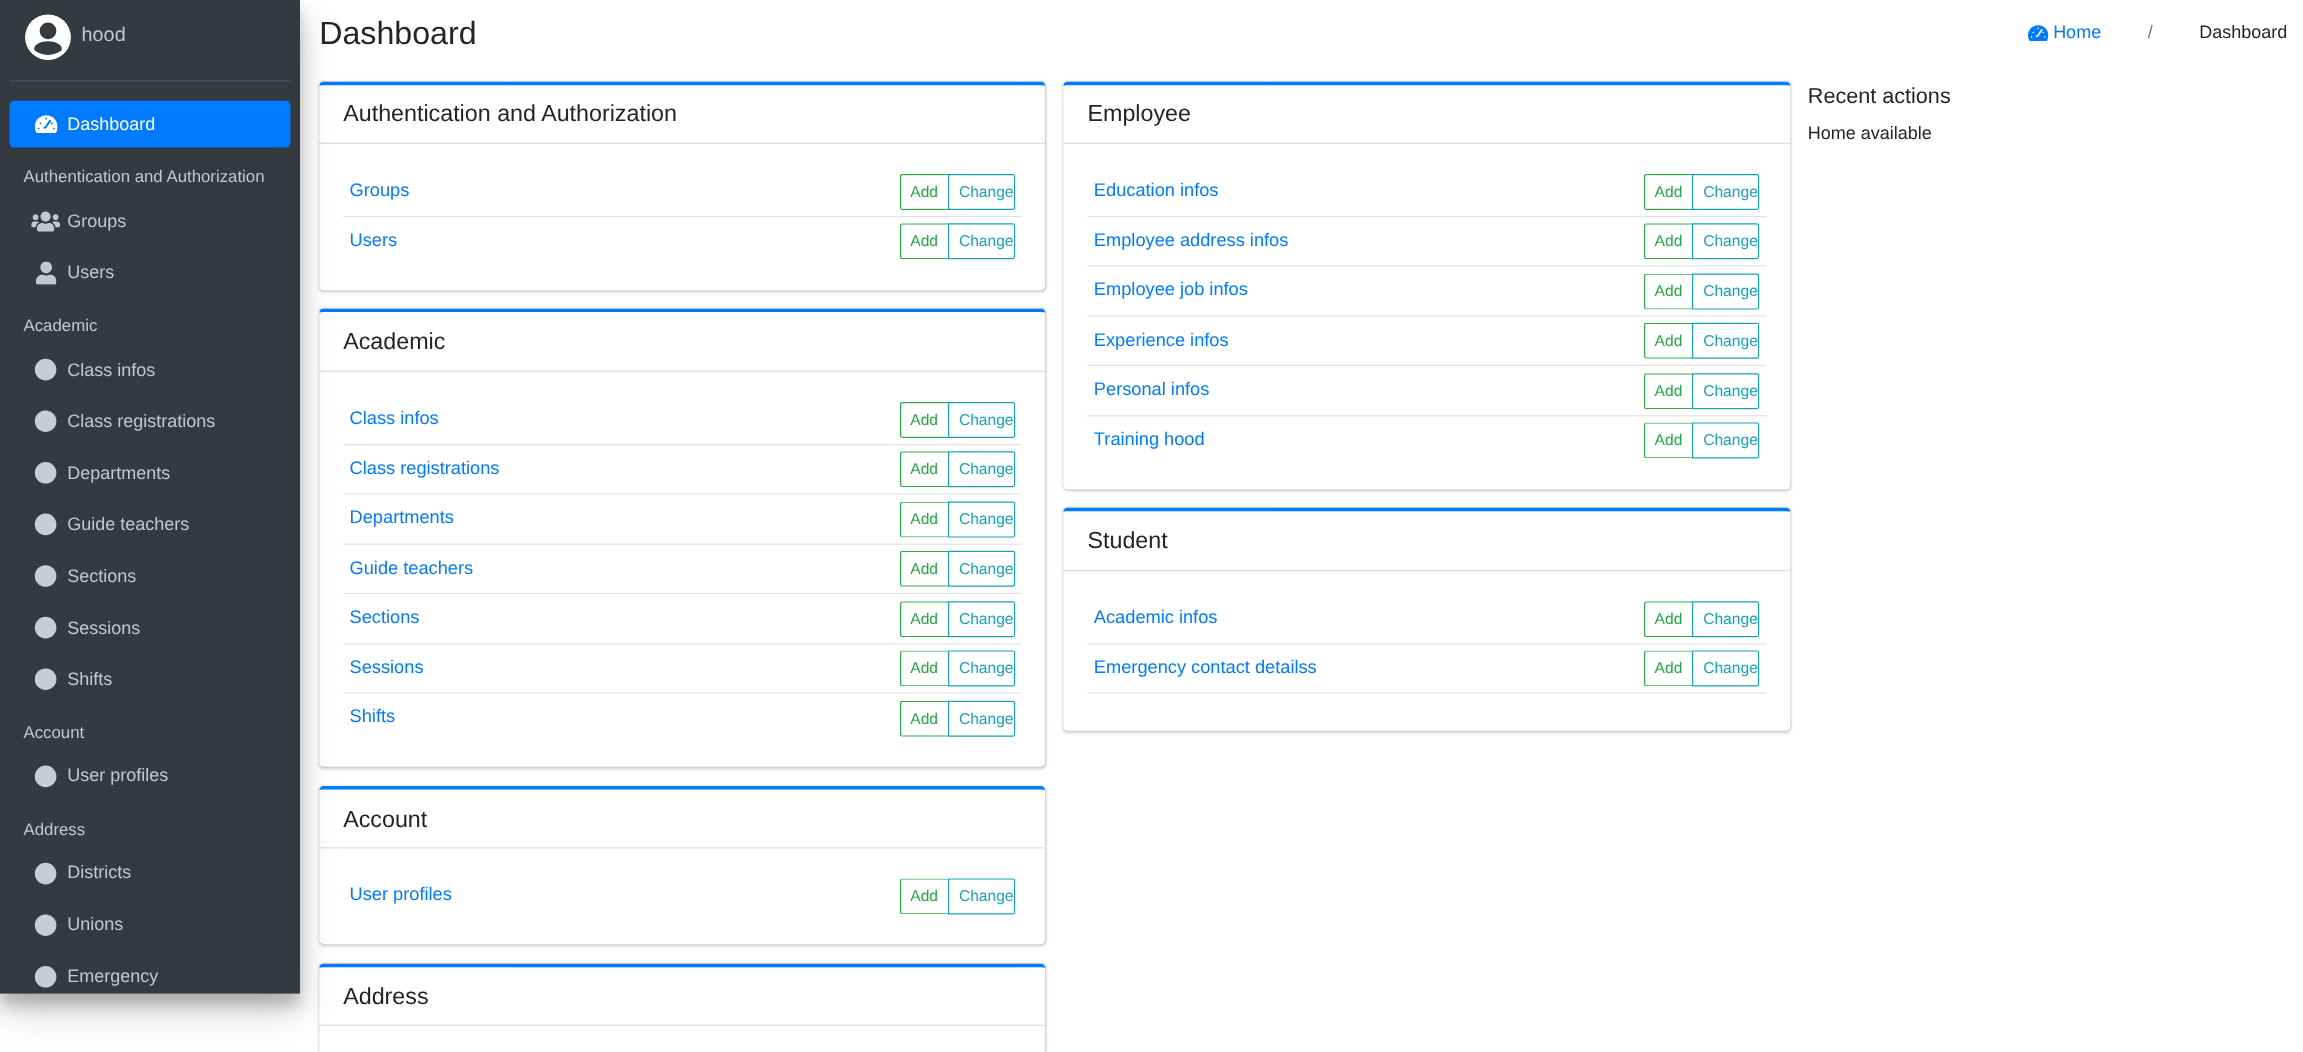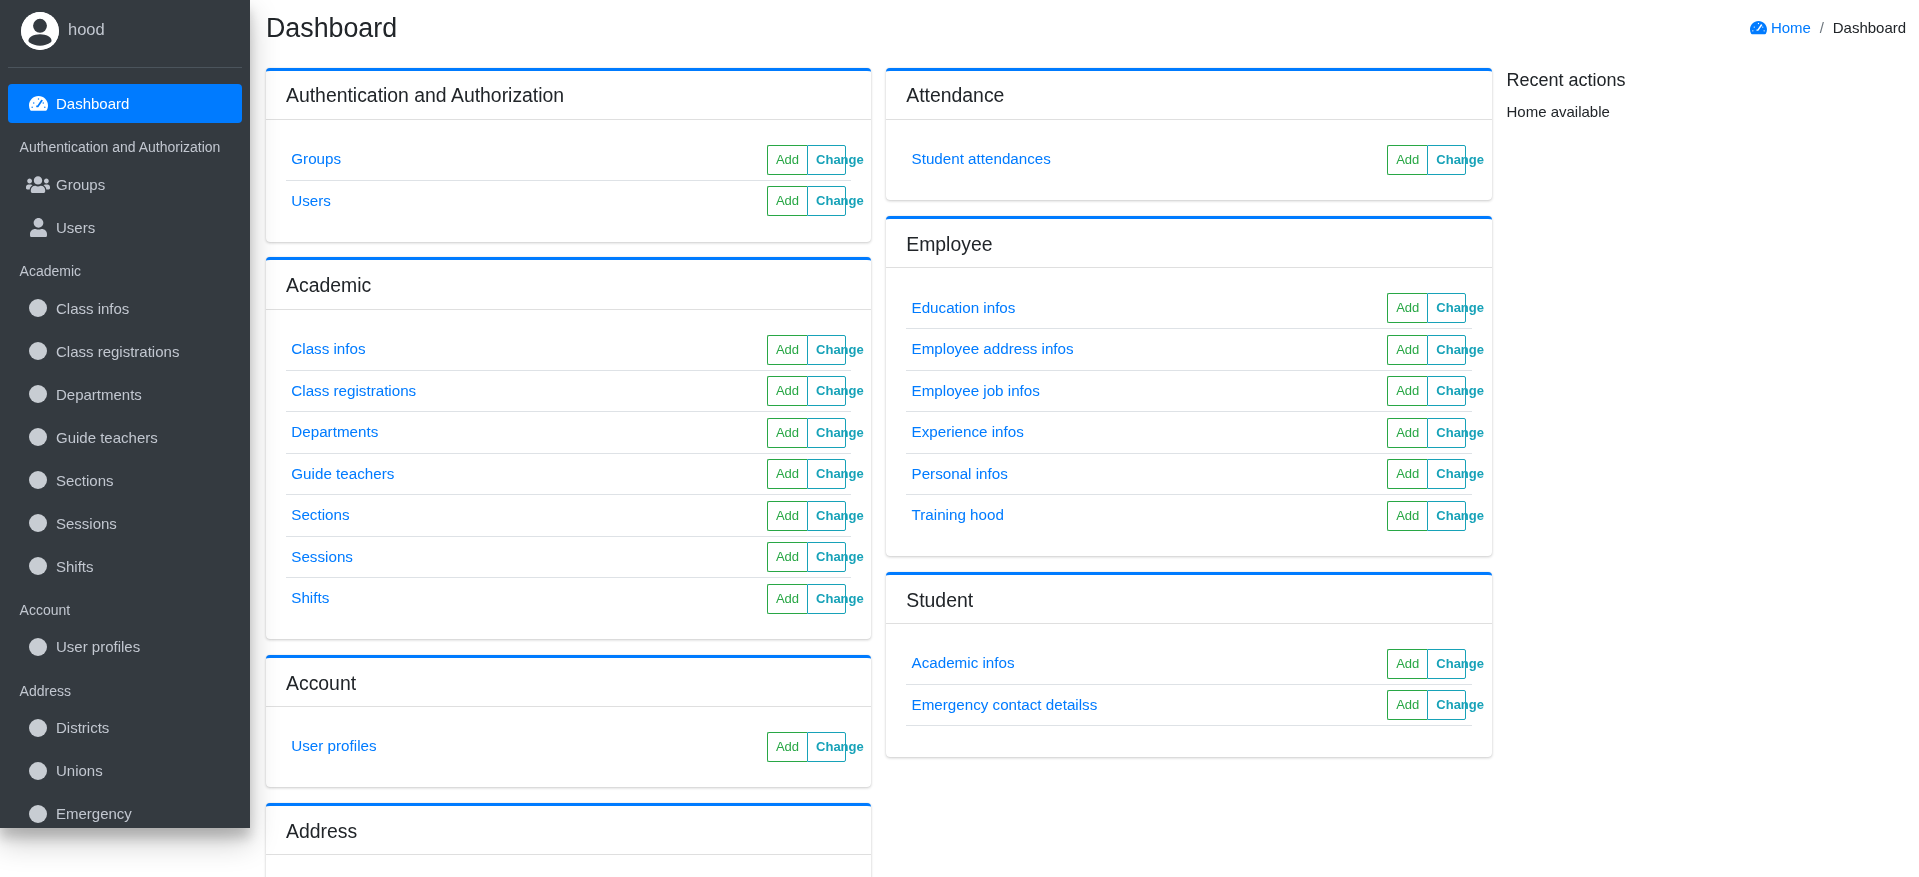--- a/index.html
+++ b/index.html
@@ -42,21 +42,21 @@
   .circ{display:inline-block;width:18px;height:18px;border-radius:50%;background:#c8cdd3;}
 
   
   .content-wrapper{
     position:absolute;left:250px;top:0;right:0;height:877px;
     background:#ffffff;overflow:hidden;
   }
   .content-header{padding:11.8px 14px 0 16px;}
   .ch-row{display:flex;align-items:center;flex-wrap:wrap;margin:0 -7.5px;}
   .page-title{font-size:26.8px;font-weight:400;margin:0;color:#212529;line-height:1.2;padding:0 7.5px;}
-  .breadcrumb{margin:0 0 0 auto;padding:0 6.4px 0 7.5px;display:flex;font-size:15px;list-style:none;}
+  .breadcrumb{margin:0 0 0 auto;padding:0 6.4px 0 7.5px;display:flex;font-size:15px;list-style:none;gap:30px;}
   .breadcrumb a{color:#007bff;text-decoration:none;}
   .breadcrumb .sep{padding:0 8.8px;color:#6c757d;}
   .bc-icon{margin-left:5.4px;margin-right:4px;display:inline-flex;align-items:center;color:#007bff;}
 
   .content{padding:23.6px 14px 0 16px;}
   .row{display:flex;flex-wrap:wrap;margin:0 -7.5px;}
   .col-9{width:75%;padding:0 7.5px;}
   .col-6{width:50%;padding:0 7.5px;}
   .col-3{width:25%;padding:0 7.5px;}
 
@@ -71,24 +71,24 @@
   .card-body{padding:19.6px 20px 19.6px 20px;}
   table.models{width:100%;border-collapse:collapse;}
   table.models td{border-bottom:1px solid #dee2e6;padding:5.25px 5.3px;vertical-align:middle;line-height:20.6px;}
   table.models tr:last-child td{border-bottom:0;padding-bottom:6.25px;}
   .model-link{color:#007bff;text-decoration:none;font-size:15.2px;}
   table.models td.btn-cell{text-align:right;width:1%;white-space:nowrap;padding-right:5.2px;}
   .btn-group{display:inline-flex;vertical-align:middle;position:relative;top:0.2px;}
   .btn{
     font-size:13px;line-height:28px;height:30px;padding:0 8px;
     border:1px solid;background:transparent;display:inline-block;
-    text-decoration:none;text-align:right;
+    text-decoration:none;text-align:left;
   }
   .btn-add{color:#28a745;border-color:#28a745;border-radius:2px 0 0 2px;border-right:0;width:40.5px;}
-  .btn-change{color:#17a2b8;border-color:#17a2b8;border-radius:0 2px 2px 0;width:39px;font-weight:bold;}
+  .btn-change{color:#17a2b8;border-color:#17a2b8;border-radius:0 2px 2px 0;width:56px;}
 
   .recent-title{font-size:18px;font-weight:400;margin:2px 0 11.5px 0;line-height:1.2;}
   .recent-none{font-size:15px;margin:0;}
 </style>
 </head>
 <body>
 
 <div class="wrapper">
 
   <aside class="main-sidebar">
@@ -365,38 +365,20 @@
                   <div class="card-body">
                     <table class="models">
                       <tbody></tbody>
                     </table>
                   </div>
                 </div>
               </div>
             <div class="col-6" id="col-right">
                 <div class="card">
                   <div class="card-header">
-                    <h3 class="card-title">Attendance</h3>
-                  </div>
-                  <div class="card-body">
-                    <table class="models">
-                      <tbody>
-                        <tr class="model-row">
-                          <td><a href="#" class="model-link">Student attendances</a></td>
-                          <td class="btn-cell"><span class="btn-group">
-                              <a href="#" class="btn btn-add">Add</a>
-                              <a href="#" class="btn btn-change">Change</a>
-                            </span></td>
-                        </tr>
-                      </tbody>
-                    </table>
-                  </div>
-                </div>
-                <div class="card">
-                  <div class="card-header">
                     <h3 class="card-title">Employee</h3>
                   </div>
                   <div class="card-body">
                     <table class="models">
                       <tbody>
                         <tr class="model-row">
                           <td><a href="#" class="model-link">Education infos</a></td>
                           <td class="btn-cell"><span class="btn-group">
                               <a href="#" class="btn btn-add">Add</a>
                               <a href="#" class="btn btn-change">Change</a>

